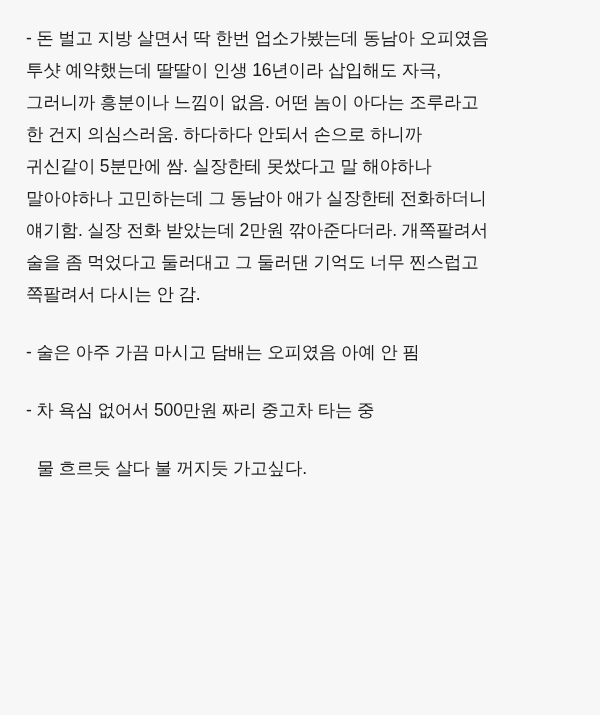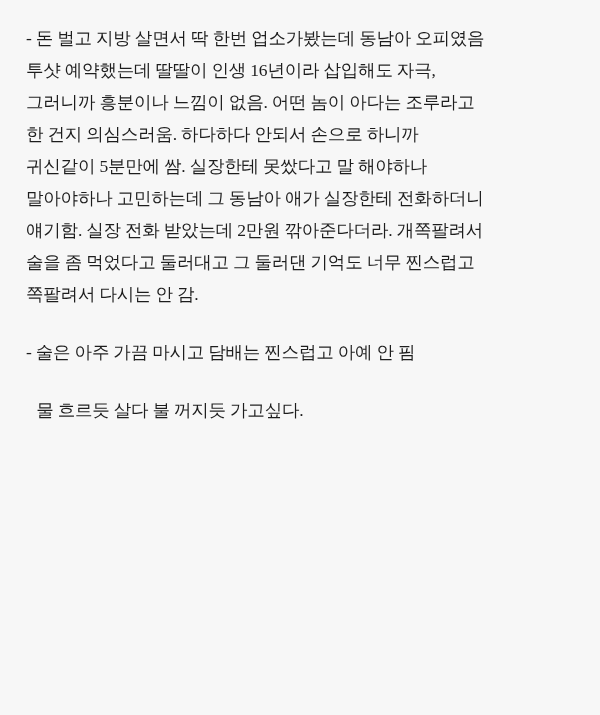--- a/index.html
+++ b/index.html
@@ -28,21 +28,20 @@
     margin-bottom: 12px;
   }
   .para {
     font-size: 17.5px;
     line-height: 32px;
     letter-spacing: -0.2px;
     white-space: pre-wrap;
     word-break: keep-all;
     color: #1d1d1d;
     margin: 0;
-    font-family: Liberation Serif, serif;
   }
   .para.indent {
     text-indent: 6px;
   }
 </style>
 </head>
 <body style="background: rgb(247, 247, 247);">
 
 <div class="page">
 
@@ -53,22 +52,25 @@
 한 건지 의심스러움. 하다하다 안되서 손으로 하니까
 귀신같이 5분만에 쌈. 실장한테 못쌌다고 말 해야하나
 말아야하나 고민하는데 그 동남아 애가 실장한테 전화하더니
 얘기함. 실장 전화 받았는데 2만원 깎아준다더라. 개쪽팔려서
 술을 좀 먹었다고 둘러대고 그 둘러댄 기억도 너무 찐스럽고
 쪽팔려서 다시는 안 감.</p>
   </div>
 
 
   <div class="block">
-    <p class="para">- 술은 아주 가끔 마시고 담배는 찐스럽고 아예 안 핌</p>
+    <p class="para">- 술은 아주 가끔 마시고 담배는 오피였음 아예 안 핌</p>
   </div>
 
 
+  <div class="block">
+    <p class="para">- 차 욕심 없어서 500만원 짜리 중고차 타는 중</p>
+  </div>
 
   <div class="block">
     <p class="para indent"> 물 흐르듯 살다 불 꺼지듯 가고싶다.</p>
   </div>
 
 </div>
 
 </body></html>

